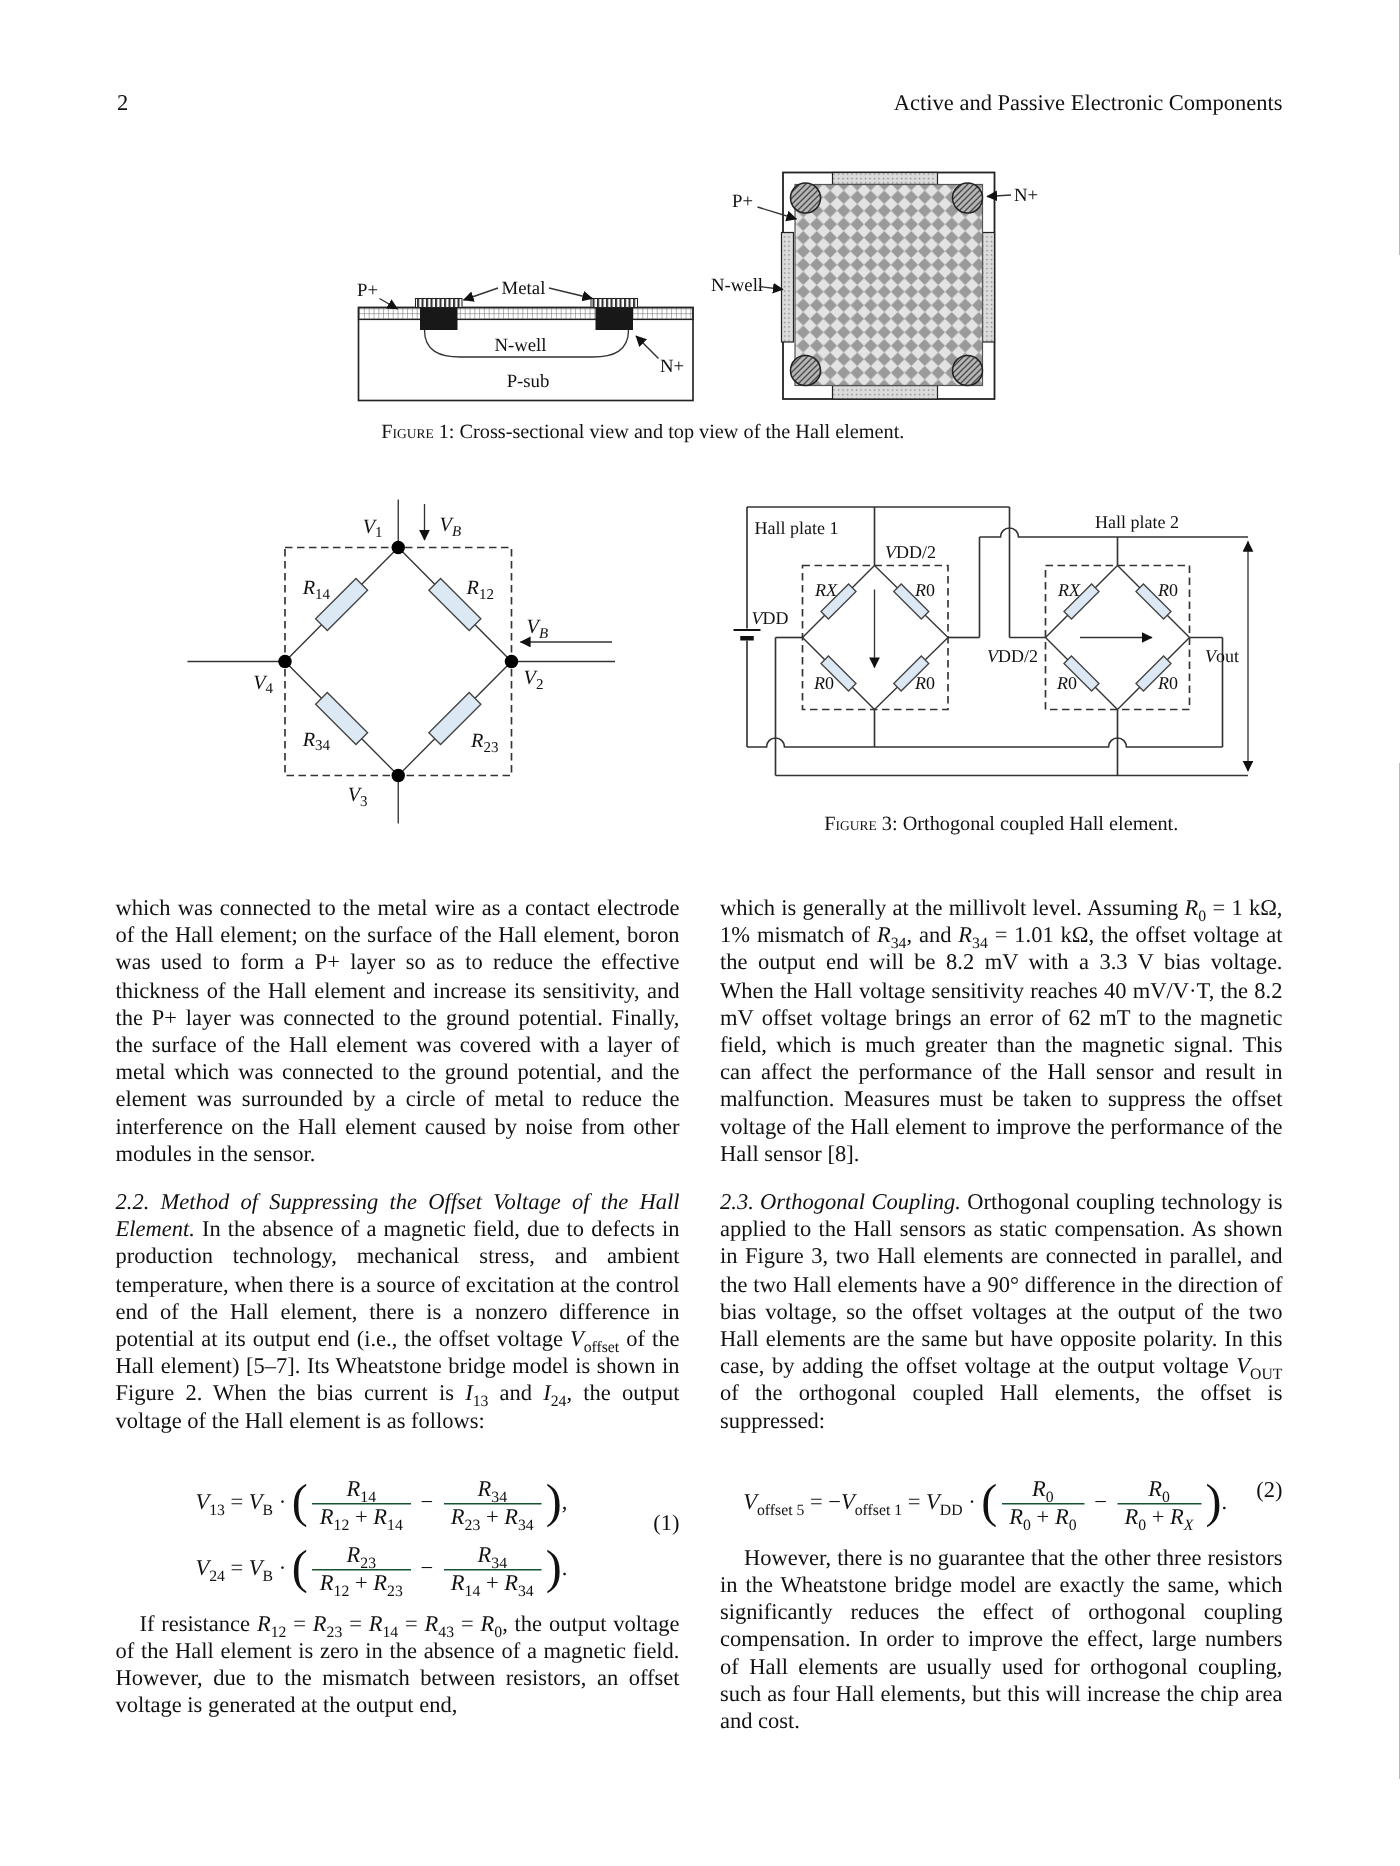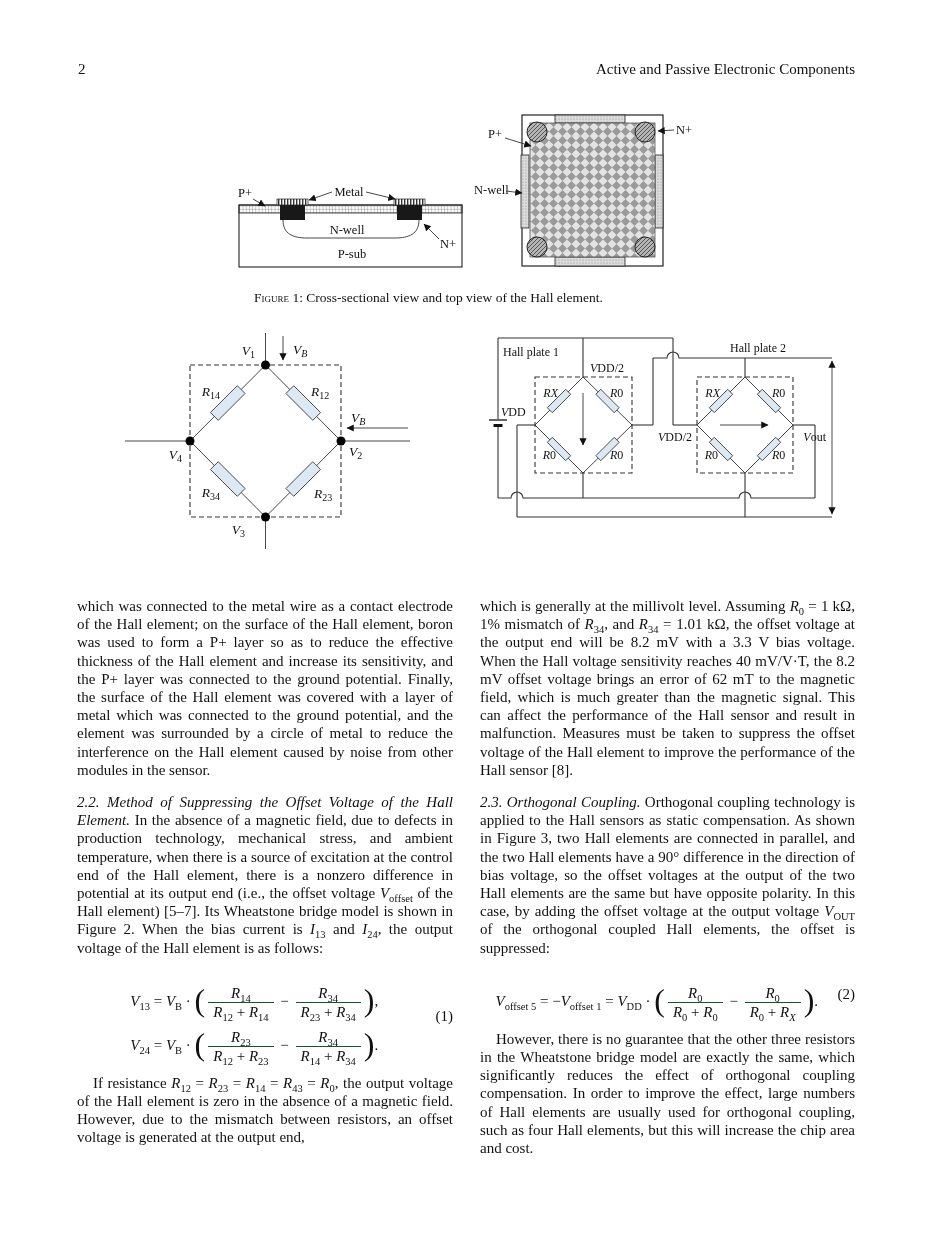--- a/index.html
+++ b/index.html
@@ -2,21 +2,21 @@
 <html><head>
 <meta charset="utf-8">
 <style>
   html,body{margin:0;padding:0;background:#888;}
   .page{position:relative;width:933px;height:1244px;background:#ffffff;
         font-family:"Liberation Serif",serif;color:#111;overflow:hidden;}
   .pageno{position:absolute;left:78px;top:61px;font-size:15px;}
   .journal{position:absolute;right:78px;top:61px;font-size:15px;}
   .caption{position:absolute;font-size:13.5px;text-align:center;}
   .sc{font-variant:small-caps;}
-  #cap1{left:0;width:857px;top:290px;}
+  #cap1{left:0;width:857px;top:280px;}
   #cap2{left:77px;width:376px;top:557px;}
   #cap3{left:480px;width:375px;top:541px;}
   .fig{position:absolute;}
   #fig1a{left:185px;top:100px;}
   #fig1b{left:468px;top:100px;}
   #fig2{left:77px;top:330px;}
   #fig3{left:480px;top:333px;}
   .col{position:absolute;top:597px;font-size:15px;line-height:18.2px;text-align:justify;}
   #colL{left:77px;width:376px;}
   #colR{left:480px;width:375px;}
@@ -221,20 +221,21 @@
     <text class="f3lab" x="346" y="108" text-anchor="end"><tspan class="it">V</tspan><tspan>out</tspan></text>
     <text class="f3lab" x="78" y="64" text-anchor="end"><tspan class="it">R</tspan><tspan class="it">X</tspan></text>
     <text class="f3lab" x="130" y="64"><tspan class="it">R</tspan><tspan>0</tspan></text>
     <text class="f3lab" x="76" y="126" text-anchor="end"><tspan class="it">R</tspan><tspan>0</tspan></text>
     <text class="f3lab" x="130" y="126"><tspan class="it">R</tspan><tspan>0</tspan></text>
     <text class="f3lab" x="240" y="64" text-anchor="end"><tspan class="it">R</tspan><tspan class="it">X</tspan></text>
     <text class="f3lab" x="292" y="64"><tspan class="it">R</tspan><tspan>0</tspan></text>
     <text class="f3lab" x="238" y="126" text-anchor="end"><tspan class="it">R</tspan><tspan>0</tspan></text>
     <text class="f3lab" x="292" y="126"><tspan class="it">R</tspan><tspan>0</tspan></text>
   </svg>
+  <div class="caption" id="cap3"><span class="sc">Figure</span> 3: Orthogonal coupled Hall element.</div>
 
   <div class="col" id="colL">
     <p>which was connected to the metal wire as a contact electrode of the Hall element; on the surface of the Hall element, boron was used to form a P+ layer so as to reduce the effective thickness of the Hall element and increase its sensitivity, and the P+ layer was connected to the ground potential. Finally, the surface of the Hall element was covered with a layer of metal which was connected to the ground potential, and the element was surrounded by a circle of metal to reduce the interference on the Hall element caused by noise from other modules in the sensor.</p>
     <p class="sec"><i>2.2. Method of Suppressing the Offset Voltage of the Hall Element.</i> In the absence of a magnetic field, due to defects in production technology, mechanical stress, and ambient temperature, when there is a source of excitation at the control end of the Hall element, there is a nonzero difference in potential at its output end (i.e., the offset voltage <i>V</i><sub>offset</sub> of the Hall element) [5–7]. Its Wheatstone bridge model is shown in Figure 2. When the bias current is <i>I</i><sub>13</sub> and <i>I</i><sub>24</sub>, the output voltage of the Hall element is as follows:</p>
     <div class="eqblock">
       <div class="eqlines">
         <div class="eqrow"><i>V</i><sub>13</sub> = <i>V</i><sub>B</sub> · <span class="bp">(</span><span class="frac">
               <span class="num"><i>R</i><sub>14</sub></span>
               <span class="den"><i>R</i><sub>12</sub> + <i>R</i><sub>14</sub></span>
             </span> − <span class="frac">

